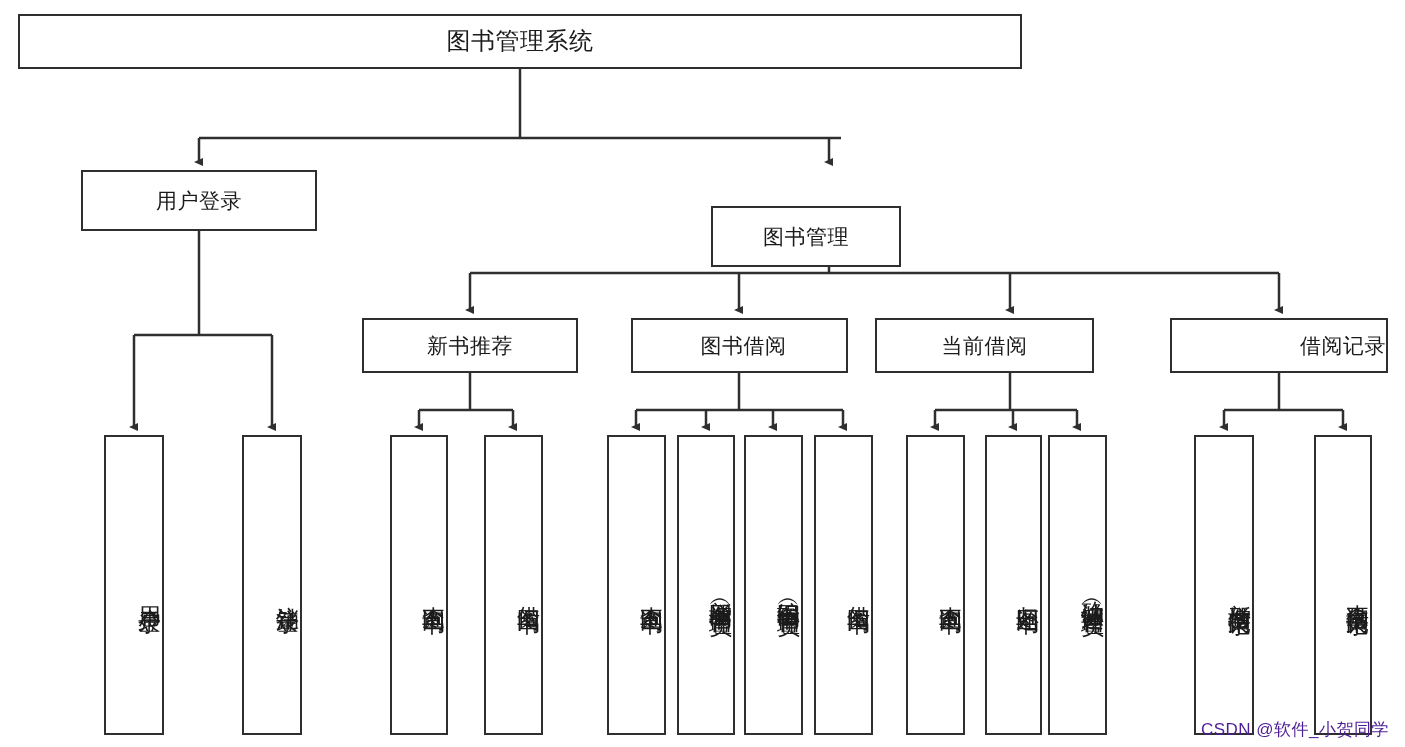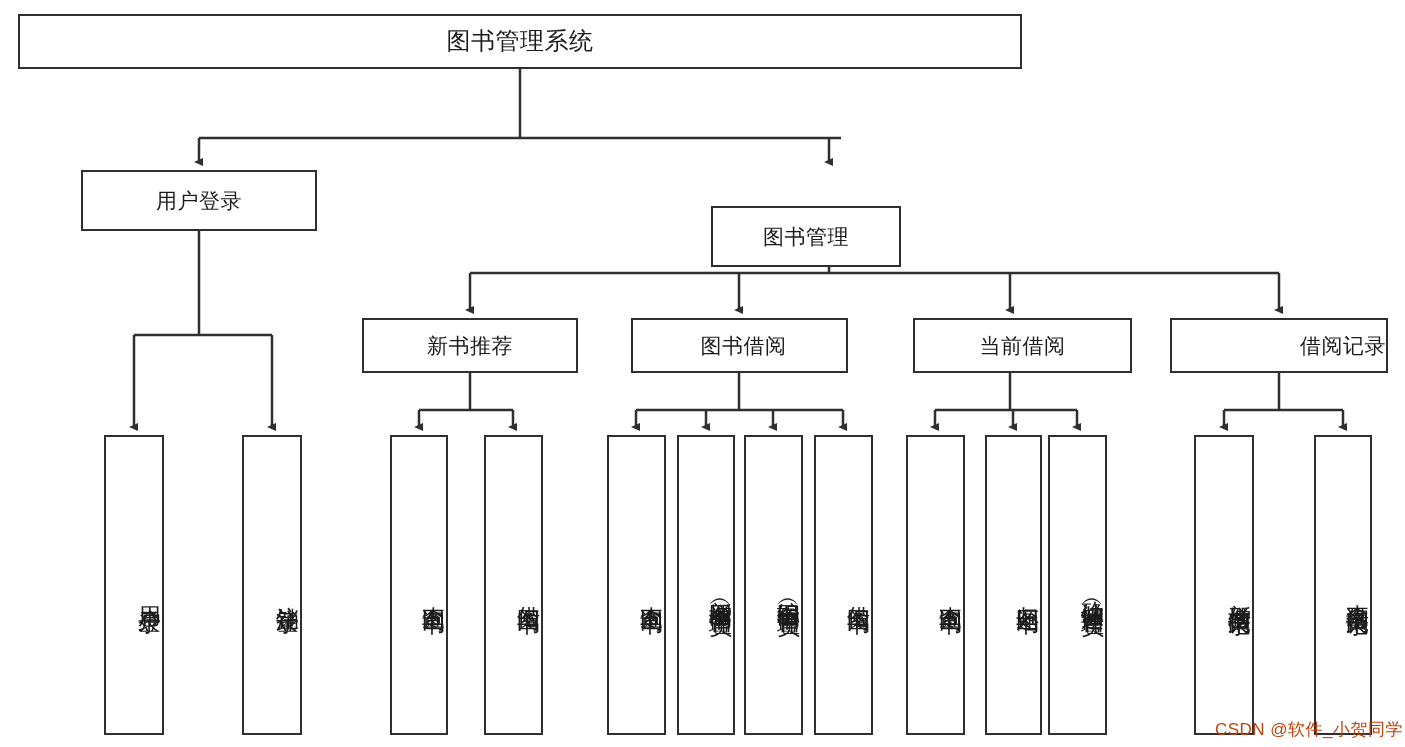--- a/index.html
+++ b/index.html
@@ -54,24 +54,24 @@
     line-height: 1.05;
     letter-spacing: 2px;
   }
   .node.vertical .vlabel {
     writing-mode: vertical-rl;
     text-orientation: upright;
     white-space: nowrap;
   }
   .watermark {
     position: absolute;
-    right: 2px;
+    right: 16px;
     bottom: 6px;
     font-size: 17px;
-    color: #c2410c;
+    color: #4c1d95;
     letter-spacing: 0.5px;
     white-space: nowrap;
     user-select: none;
   }
 </style>
 </head>
 <body>
 
 <div id="canvas">
 
@@ -135,21 +135,21 @@
   <div class="node horizontal" style="left:711px; top:170px; width:190px; height:61px;margin-top:36px;">
     <span>图书管理</span>
   </div>
 
   <div class="node horizontal" style="left:362px; top:318px; width:216px; height:55px;">
     <span>新书推荐</span>
   </div>
   <div class="node horizontal" style="left:631px; top:318px; width:217px; height:55px;padding-left:8px;">
     <span>图书借阅</span>
   </div>
-  <div class="node horizontal" style="left:913px; top:318px; width:219px; height:55px;">
+  <div class="node horizontal" style="left:875px; top:318px; width:219px; height:55px;">
     <span>当前借阅</span>
   </div>
   <div class="node horizontal" style="left:1170px; top:318px; width:218px; height:55px;justify-content:flex-end;">
     <span>借阅记录</span>
   </div>
 
   <div class="node vertical" style="left:104px; top:435px; width:60px; height:300px;">
     <span class="vlabel">用户登录</span>
   </div>
   <div class="node vertical" style="left:242px; top:435px; width:60px; height:300px;">

